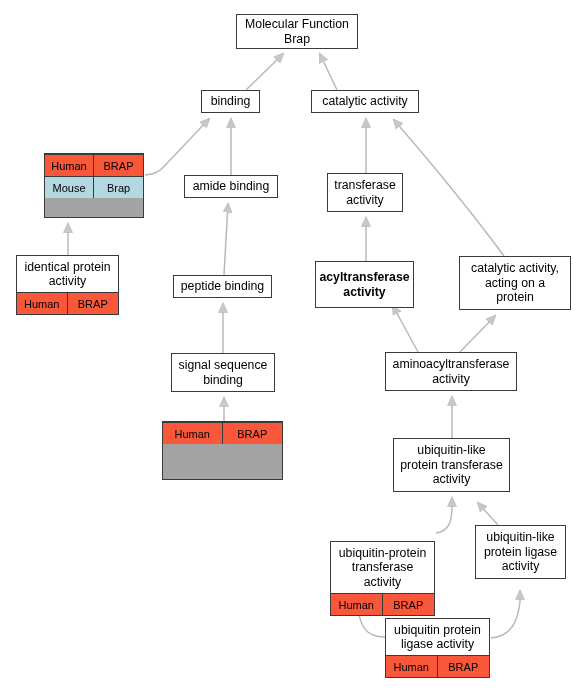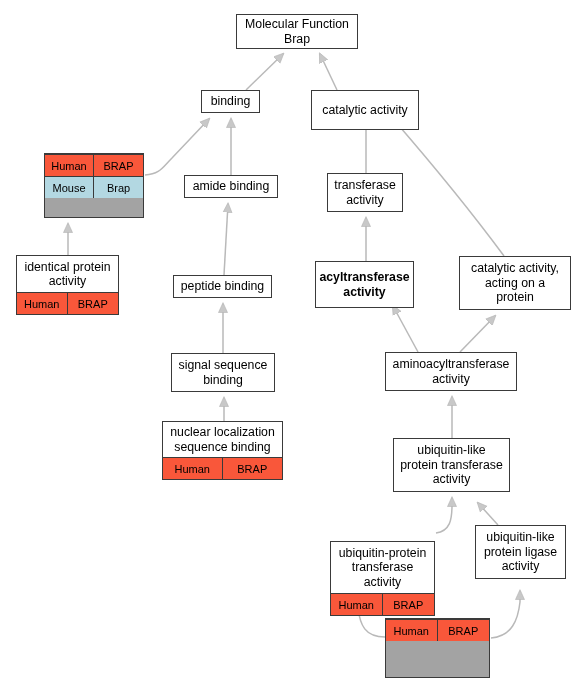--- a/index.html
+++ b/index.html
@@ -102,21 +102,21 @@
       </g>
   </svg>
   <div id="nodes">
       <div class="node" style="left: 236px; top: 14px; width: 122px; height: 35px;">
         <div class="node-title">Molecular Function
 Brap</div>
       </div>
       <div class="node" style="left: 201px; top: 90px; width: 59px; height: 23px;">
         <div class="node-title">binding</div>
       </div>
-      <div class="node" style="left: 311px; top: 90px; width: 108px; height: 40px;">
+      <div class="node" style="left: 311px; top: 90px; width: 108px; height: 23px;">
         <div class="node-title">catalytic activity</div>
       </div>
       <div class="node" style="left: 44px; top: 153px; width: 100px; height: 65px;">
         <div class="anno-row human">
           <div class="anno-cell left">Human</div>
           <div class="anno-cell">BRAP</div>
         </div>
         <div class="anno-row mouse">
           <div class="anno-cell left">Mouse</div>
           <div class="anno-cell">Brap</div>
@@ -151,22 +151,20 @@
       </div>
       <div class="node" style="left: 171px; top: 353px; width: 104px; height: 39px;">
         <div class="node-title">signal sequence
 binding</div>
       </div>
       <div class="node" style="left: 385px; top: 352px; width: 132px; height: 39px;">
         <div class="node-title">aminoacyltransferase
 activity</div>
       </div>
       <div class="node" style="left: 162px; top: 421px; width: 121px; height: 59px;">
-        <div class="node-title">nuclear localization
-sequence binding</div>
         <div class="anno-row human">
           <div class="anno-cell left">Human</div>
           <div class="anno-cell">BRAP</div>
         </div>
       </div>
       <div class="node" style="left: 393px; top: 438px; width: 117px; height: 54px;">
         <div class="node-title">ubiquitin-like
 protein transferase
 activity</div>
       </div>
@@ -178,19 +176,21 @@
           <div class="anno-cell left">Human</div>
           <div class="anno-cell">BRAP</div>
         </div>
       </div>
       <div class="node" style="left: 475px; top: 525px; width: 91px; height: 54px;">
         <div class="node-title">ubiquitin-like
 protein ligase
 activity</div>
       </div>
       <div class="node" style="left: 385px; top: 618px; width: 105px; height: 60px;">
+        <div class="node-title">ubiquitin protein
+ligase activity</div>
         <div class="anno-row human">
           <div class="anno-cell left">Human</div>
           <div class="anno-cell">BRAP</div>
         </div>
       </div>
     </div>
 </div>
 
 </body></html>

